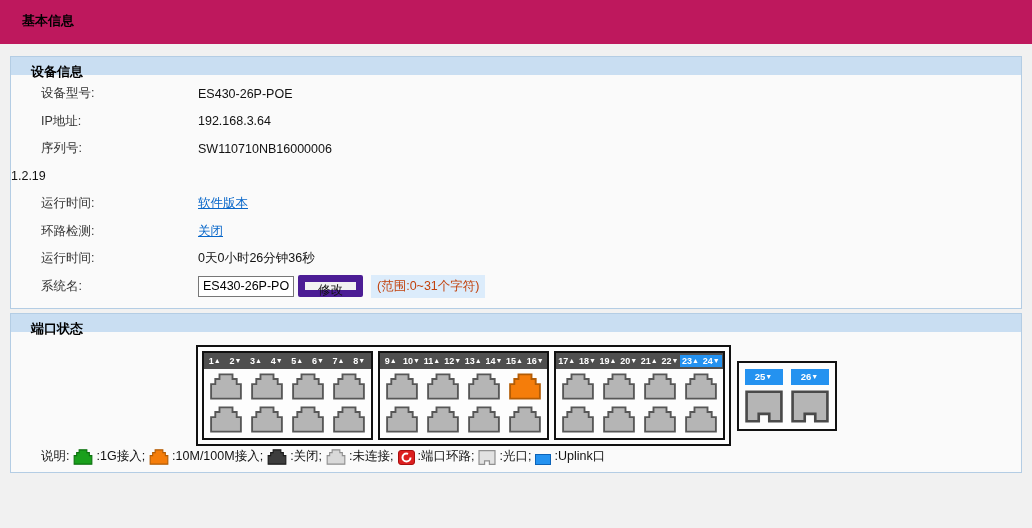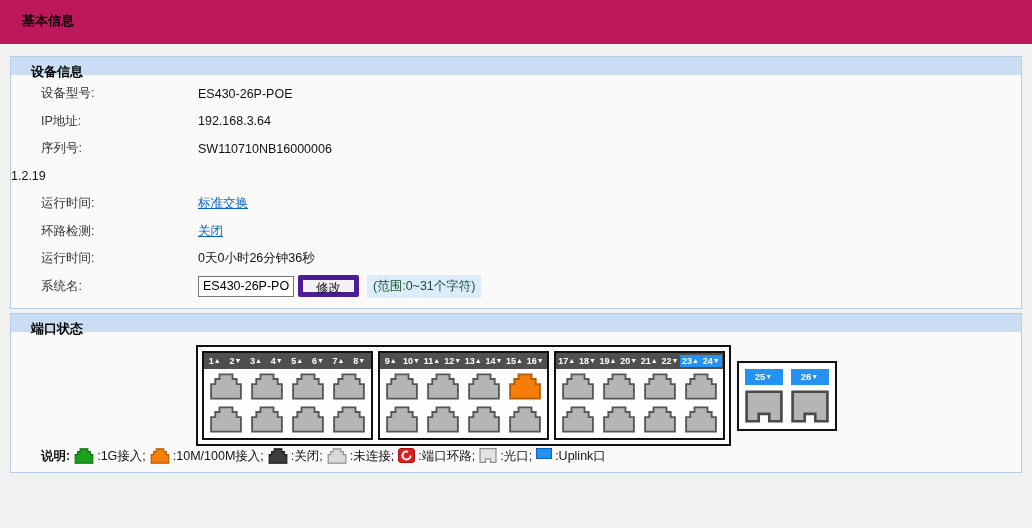--- a/index.html
+++ b/index.html
@@ -36,24 +36,24 @@
   .sys-wrap { display:flex; align-items:center; }
   .sys-input {
     width:96px; height:21px;
     border:1px solid #777; background:#fff;
     font-size:12.5px; padding:1px 4px;
     font-family:"Liberation Sans", sans-serif;
   }
   .sys-btn {
     margin-left:4px; height:22px; padding:0 13px;
     font-size:12.5px; color:#111;
-    background:#f2f2f2; border:5px solid #4c1d95; border-radius:2px;
+    background:#f2f2f2; border:7px solid #4c1d95; border-radius:2px;
     font-family:"Liberation Sans", sans-serif; cursor:pointer;
   }
-  .sys-hint { margin-left:8px; background:#dcecfb; padding:3px 6px; font-size:12.5px; color:#14532d; }
+  .sys-hint { margin-left:8px; background:#dcecfb; padding:3px 6px; font-size:12.5px; color:#c2410c; }
 
   .panel-2 { position:relative; height:160px; }
   .port-area {
     display:flex; justify-content:center; align-items:center;
     margin-top:13px; gap:6px;
   }
   .main-box {
     border:2px solid #111; background:#fdfdfd;
     display:flex; gap:5px; padding:4px;
   }
@@ -82,22 +82,22 @@
     width:38px; height:16px; line-height:16px; text-align:center;
     background:#2492f0; color:#fff; font-size:9.5px; font-weight:bold;
   }
   .sfp-cell { line-height:0; }
 
   .legend {
     position:absolute; left:30px; bottom:7px;
     display:flex; align-items:center; font-size:12.5px; color:#111;
     white-space:nowrap;
   }
-  .legend-label { font-weight:bold; margin-right:4px; }
-  .legend-item { display:flex; align-items:flex-start; margin-right:4px; }
+  .legend-label { font-weight:normal; margin-right:4px; }
+  .legend-item { display:flex; align-items:flex-end; margin-right:4px; }
   .legend-item svg, .legend-item .uplink-swatch { margin-right:3px; }
   .uplink-swatch { display:inline-block; width:16px; height:11px; border:1px solid #0c63b8; }
 </style>
 </head>
 <body>
 
 <div class="top-strip">
   <div class="page-title">基本信息</div>
 </div>
 
@@ -115,21 +115,21 @@
         </div>
         <div class="row">
           <div class="row-label">序列号:</div>
           <div class="row-value">SW110710NB16000006</div>
         </div>
         <div class="row">
           <div class="row-value">1.2.19</div>
         </div>
         <div class="row">
           <div class="row-label">运行时间:</div>
-          <div class="row-value"><a href="#">标准交换</a></div>
+          <div class="row-value"><a href="#">软件版本</a></div>
         </div>
         <div class="row">
           <div class="row-label">环路检测:</div>
           <div class="row-value"><a href="#">关闭</a></div>
         </div>
         <div class="row">
           <div class="row-label">运行时间:</div>
           <div class="row-value">0天0小时26分钟36秒</div>
         </div>
       </div>

